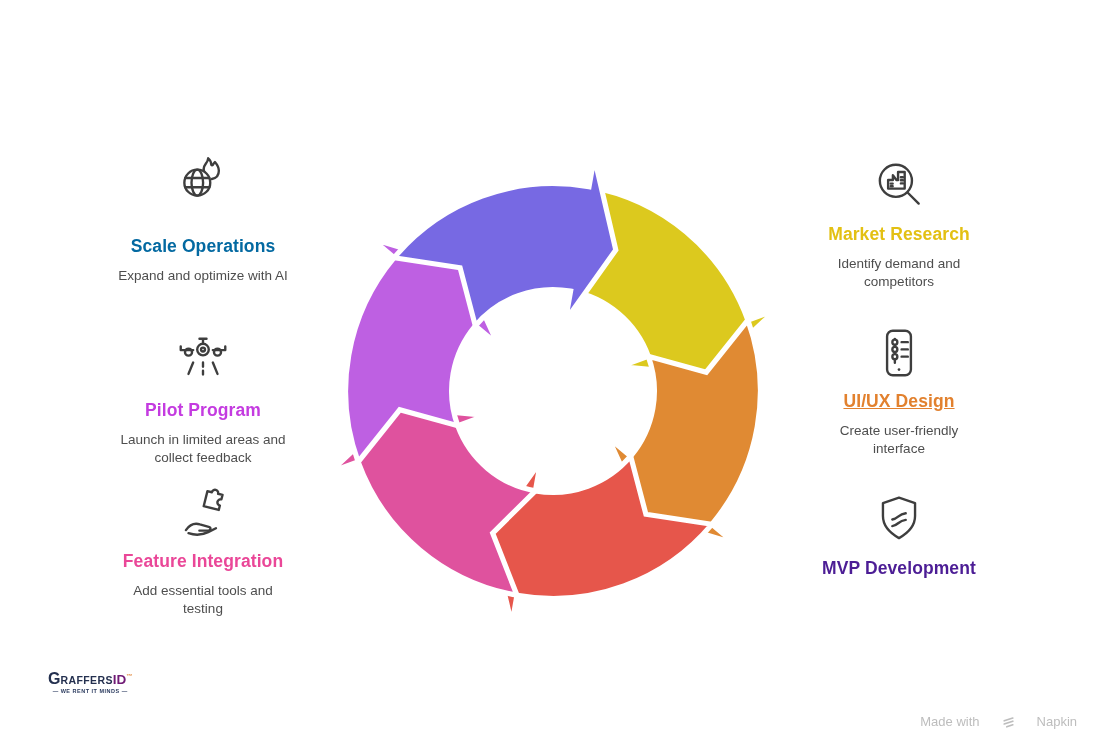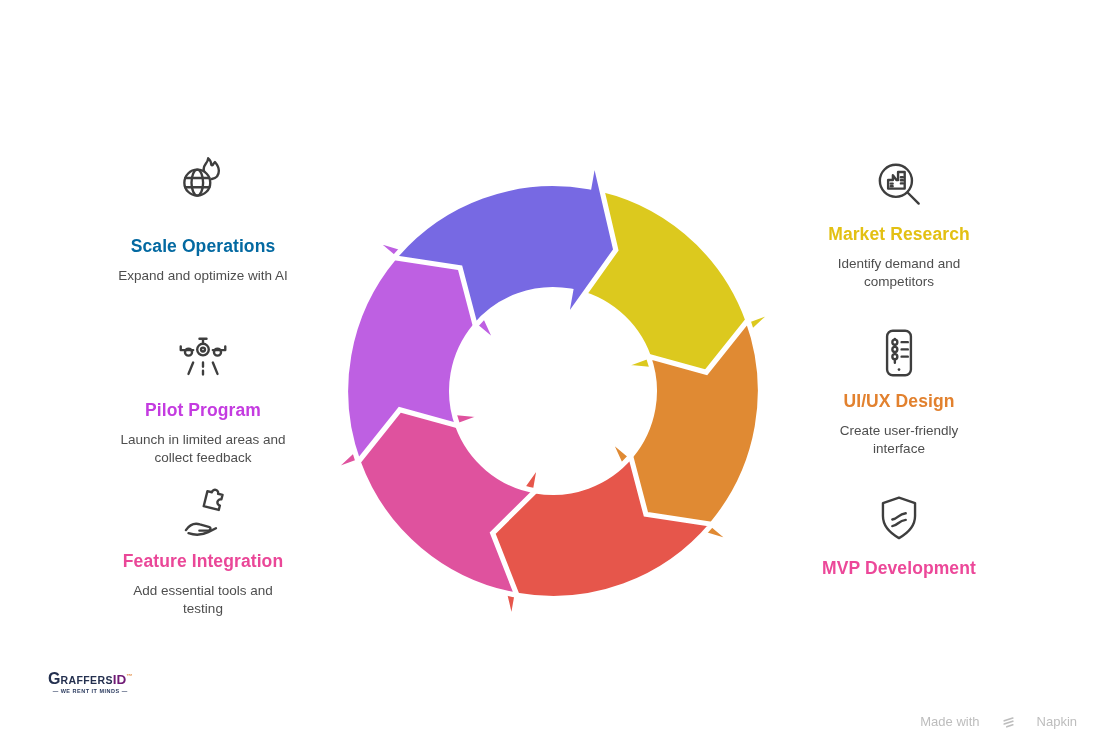--- a/index.html
+++ b/index.html
@@ -108,32 +108,32 @@
       <svg class="licon" width="58" height="58" viewBox="0 0 56 56" aria-label="phone-sliders-icon">
         <rect x="16.5" y="6.5" width="23" height="43" rx="5.5"></rect>
         <path d="M24 14.5v23"></path>
         <circle cx="24" cy="17.5" r="2.4" fill="#fff"></circle>
         <circle cx="24" cy="24.5" r="2.4" fill="#fff"></circle>
         <circle cx="24" cy="31.5" r="2.4" fill="#fff"></circle>
         <path d="M30.5 17.5h6M30.5 24.5h6M30.5 31.5h6"></path>
         <circle cx="28" cy="44" r="1.3" fill="#3E3E3E" stroke="none"></circle>
       </svg>
     </div>
-    <h2 style="color: rgb(226, 129, 46);">UI/UX Design</h2>
+    <h2 style="color: rgb(226, 129, 46); text-decoration: underline;">UI/UX Design</h2>
     <p>Create user-friendly interface</p>
   </div>
 
   <div class="step r2">
     <div class="icon">
       <svg class="licon" width="58" height="58" viewBox="0 0 56 56" aria-label="shield-code-icon">
         <path d="M28 6.5l15.5 5.2v12.5c0 10.3-7.3 16.7-15.5 21.3-8.2-4.6-15.5-11-15.5-21.3V11.7z"></path>
         <path d="M34.5 21.5c-7.5.8-7 5.3-13 6M34.5 27.9c-7.5.8-7 5.3-13 6"></path>
       </svg>
     </div>
-    <h2 style="color: #ec4899;">MVP Development</h2>
+    <h2 style="color: #4c1d95;">MVP Development</h2>
   </div>
 
   <div class="footer-logo">
     <div class="logo-line"><span class="logo-g">G</span><span class="logo-rest">RAFFERS</span><span class="logo-id">ID</span><span class="logo-tm">™</span></div>
     <div class="logo-tagline">— WE RENT IT MINDS —</div>
   </div>
 
   <div class="credit">
     <span>Made with</span>
     <svg width="13" height="14" viewBox="0 0 13 14">

